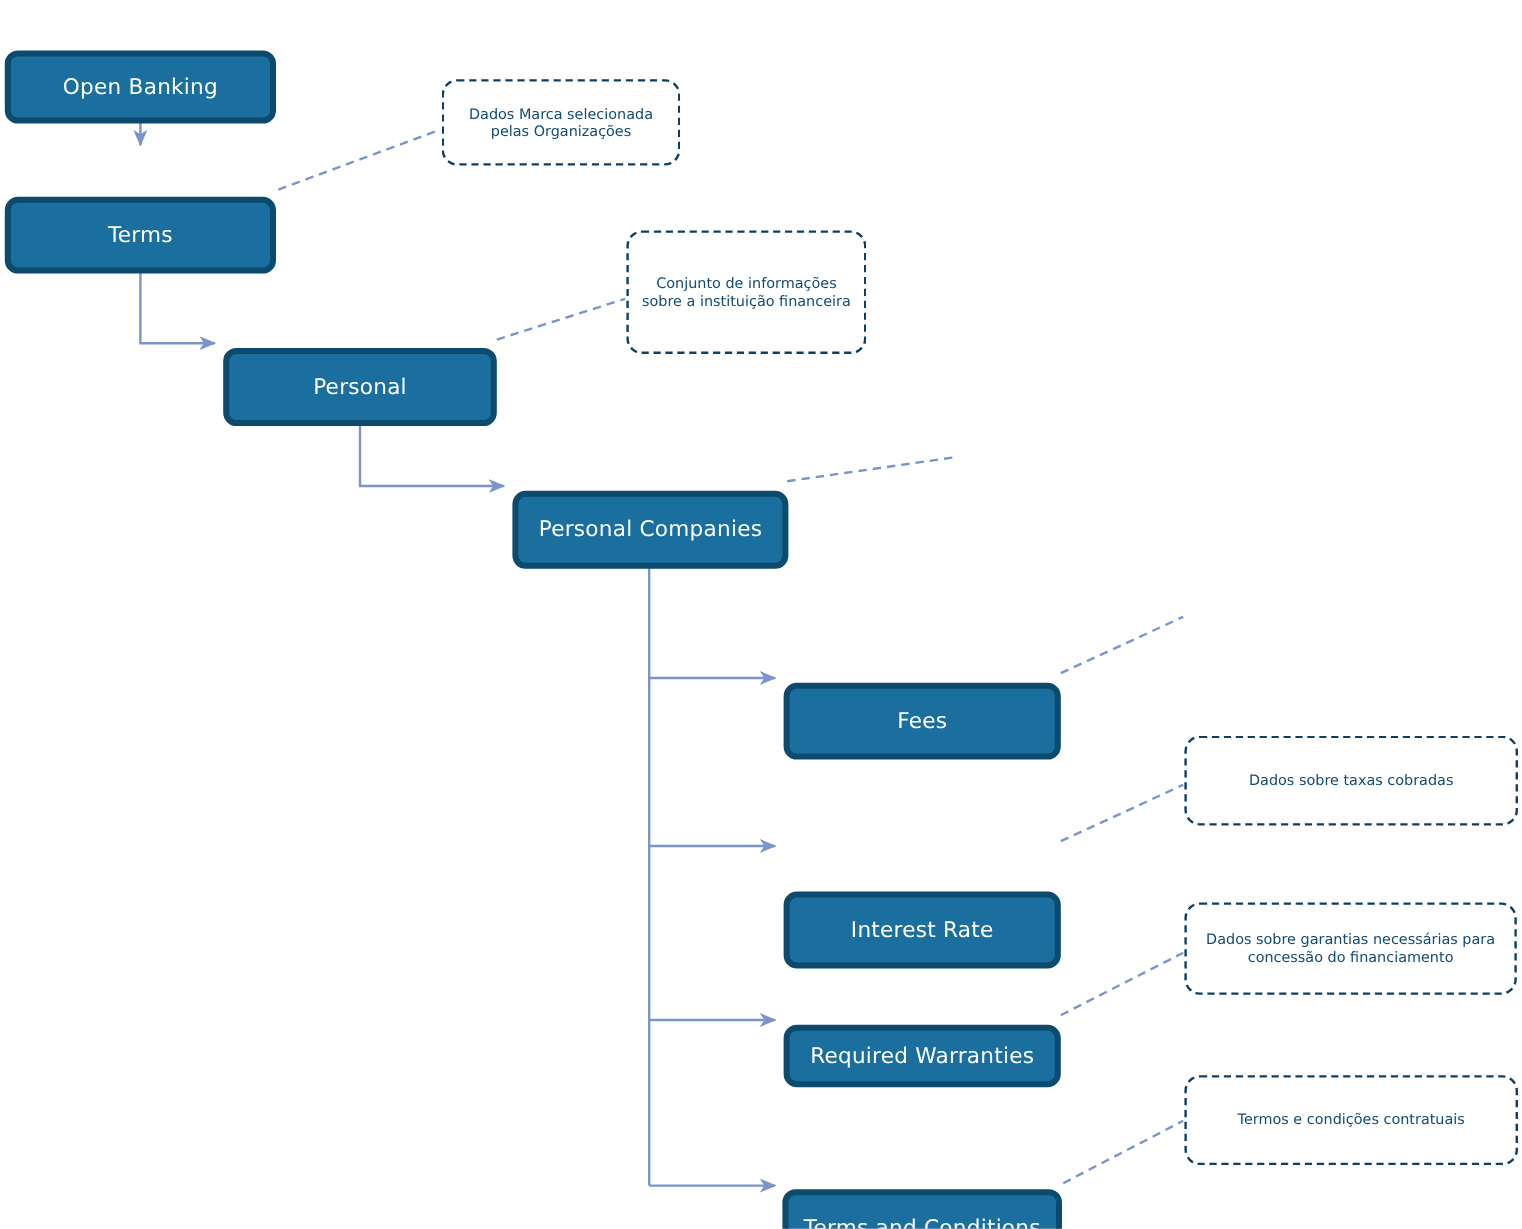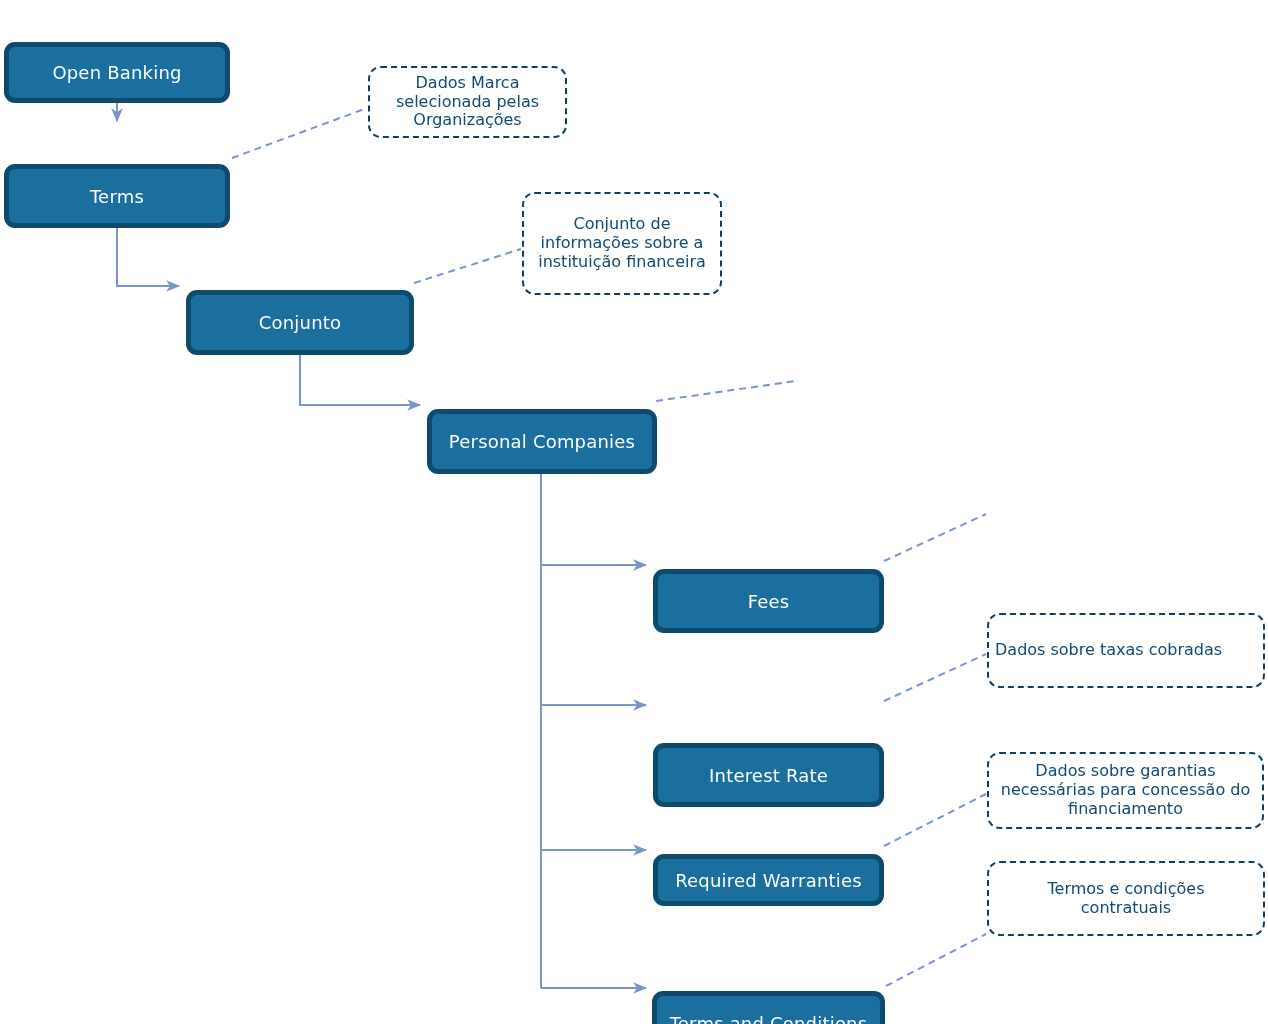--- a/index.html
+++ b/index.html
@@ -55,23 +55,23 @@
     margin-top:36px;
   }
   .note{
     position:absolute;
     background:var(--background);
     border:2px dashed var(--note-border);
     border-radius:13px;
     box-sizing:border-box;
     display:flex;
     align-items:center;
-    justify-content:flex-start;
+    justify-content:center;
     color:var(--note-text);
-    font-size:16px;
+    font-size:12px;
     line-height:1.18;
     text-align:center;
   }
 </style>
 </head>
 <body>
 
 <div class="canvas">
 
   <svg class="wires" viewBox="0 0 1268 1024">
@@ -101,21 +101,21 @@
 
   <div class="node" style="left:4px;top:6px;width:226px;height:61px">
     <span>Open Banking</span>
   </div>
 
   <div class="node" style="left:4px;top:128px;width:226px;height:64px">
     <span>Terms</span>
   </div>
 
   <div class="node" style="left:186px;top:254px;width:228px;height:65px">
-    <span>Conjunto</span>
+    <span>Personal</span>
   </div>
 
   <div class="node" style="left:427px;top:373px;width:230px;height:65px">
     <span>Personal Companies</span>
   </div>
 
   <div class="node" style="left:653px;top:533px;width:231px;height:64px">
     <span>Fees</span>
   </div>
 
@@ -142,17 +142,17 @@
 
 
   <div class="note" style="left:987px;top:613px;width:278px;height:75px;padding:0 6px">
     <span>Dados sobre taxas cobradas</span>
   </div>
 
   <div class="note" style="left:987px;top:752px;width:277px;height:77px;padding:0 4px">
     <span>Dados sobre garantias necessárias para concessão do financiamento</span>
   </div>
 
-  <div class="note" style="left:987px;top:861px;width:278px;height:75px;padding:0 30px">
+  <div class="note" style="left:987px;top:896px;width:278px;height:75px;padding:0 30px">
     <span>Termos e condições contratuais</span>
   </div>
 
 </div>
 
 </body></html>

